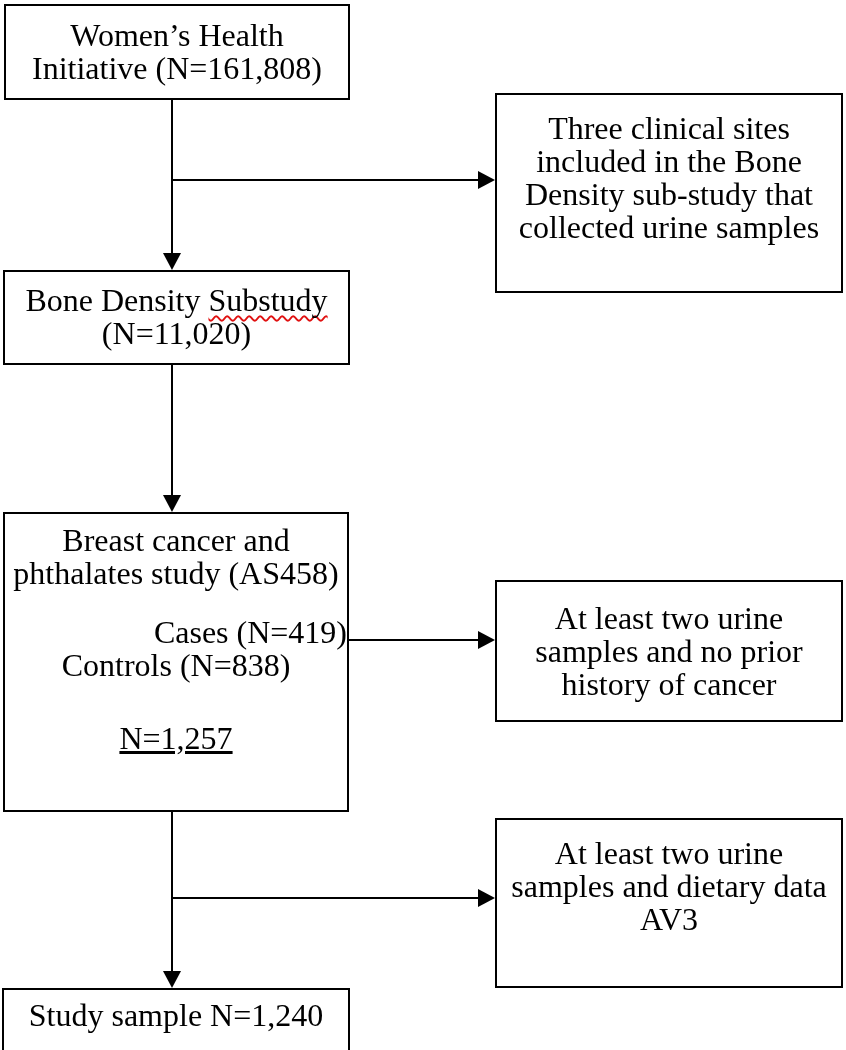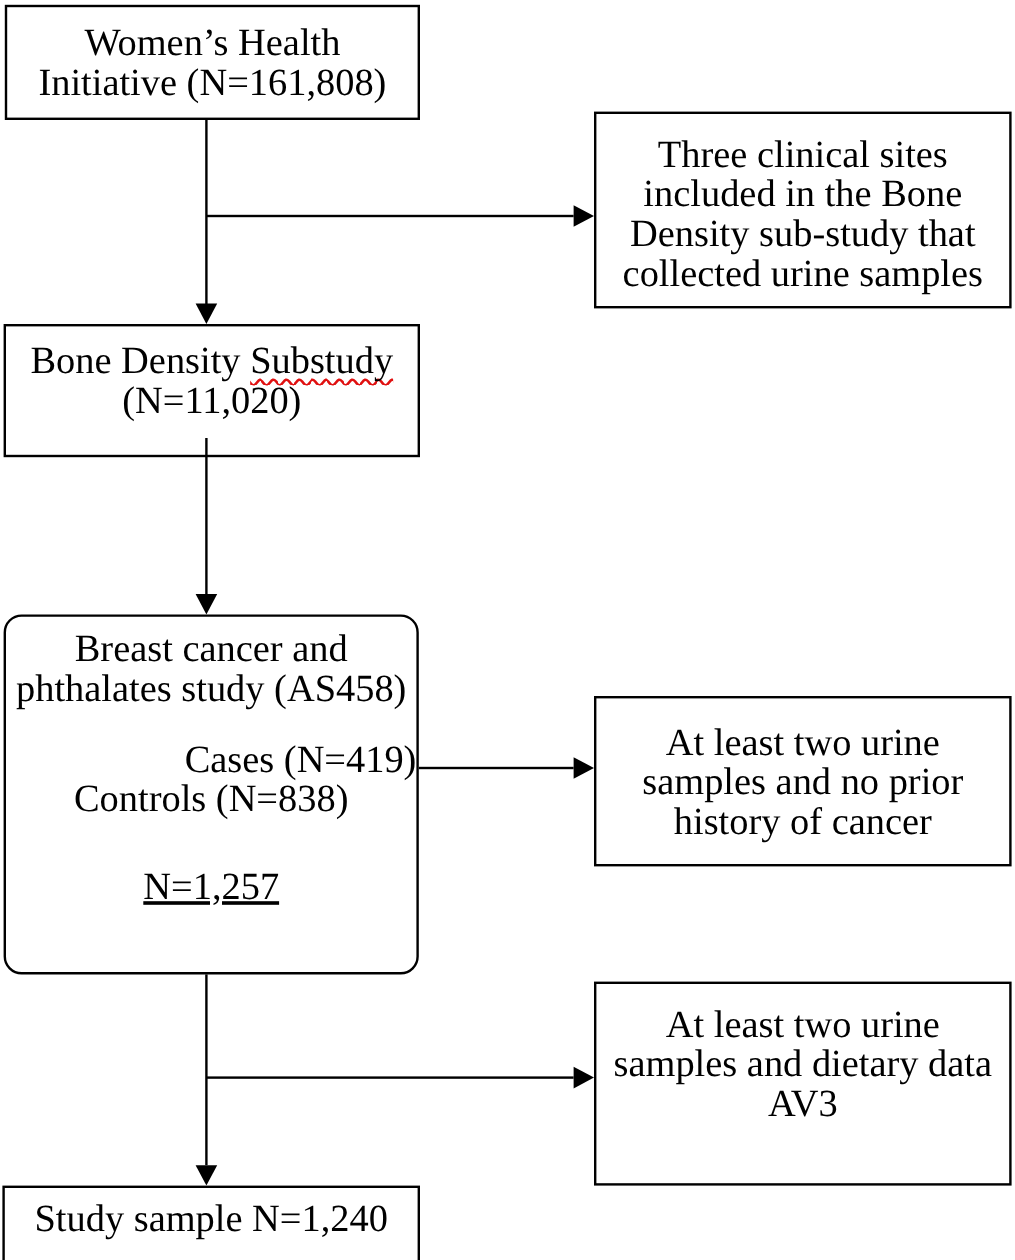--- a/index.html
+++ b/index.html
@@ -53,23 +53,23 @@
   .squiggle {
     text-decoration-line: underline;
     text-decoration-style: wavy;
     text-decoration-color: #e01010;
     text-decoration-thickness: 2px;
     text-underline-offset: 4px;
     text-decoration-skip-ink: none;
   }
   
   #box-whi            { left: 4px;   top: 4px;   width: 346px; height: 96px;  padding-top: 13px; }
-  #box-clinical-sites { left: 495px; top: 93px;  width: 348px; height: 164px; padding-top: 17px; }
-  #box-bone-density   { left: 3px;   top: 270px; width: 347px; height: 111px;  padding-top: 12px; }
-  #box-breast-cancer  { left: 3px;   top: 512px; width: 346px; height: 300px; padding-top: 10px; border-radius: 15px; }
+  #box-clinical-sites { left: 495px; top: 93px;  width: 348px; height: 200px; padding-top: 17px; }
+  #box-bone-density   { left: 3px;   top: 270px; width: 347px; height: 95px;  padding-top: 12px; }
+  #box-breast-cancer  { left: 3px;   top: 512px; width: 346px; height: 300px; padding-top: 10px; }
   #box-urine-no-cancer{ left: 495px; top: 580px; width: 348px; height: 142px; padding-top: 20px; }
   #box-urine-dietary  { left: 495px; top: 818px; width: 348px; height: 170px; padding-top: 17px; }
   #box-study-sample   { left: 2px;   top: 988px; width: 348px; height: 68px;  padding-top: 9px;  }
   #bc-cases { margin-top: 26px; text-align: right; }
   #bc-total { margin-top: 40px; text-decoration: underline; }
 </style>
 </head>
 <body>
 
 <div id="canvas">

